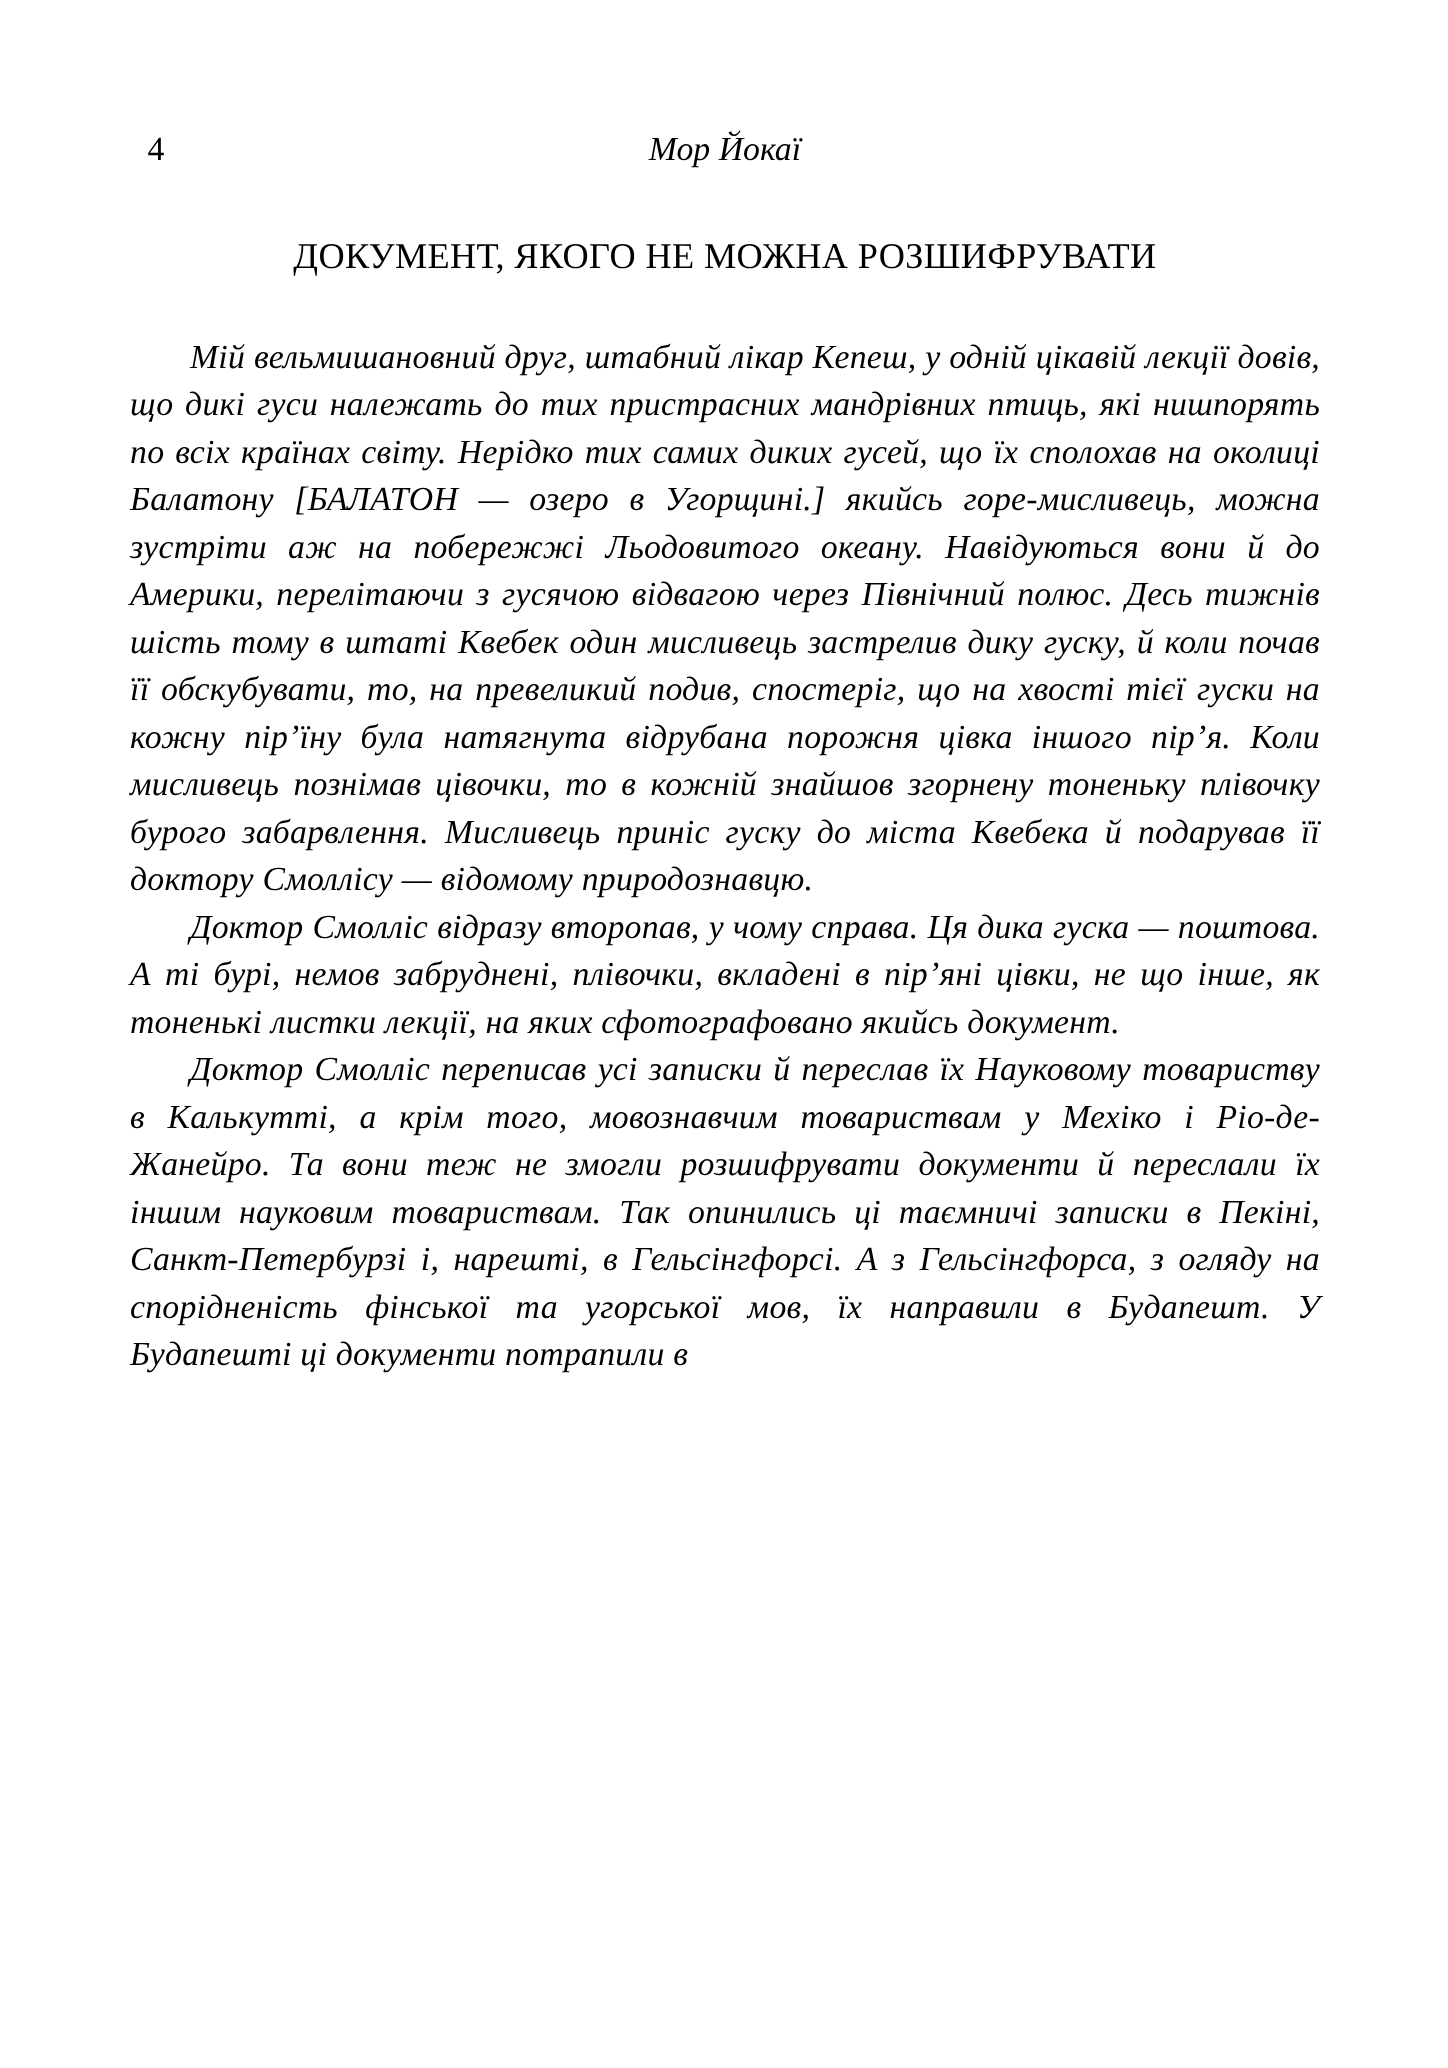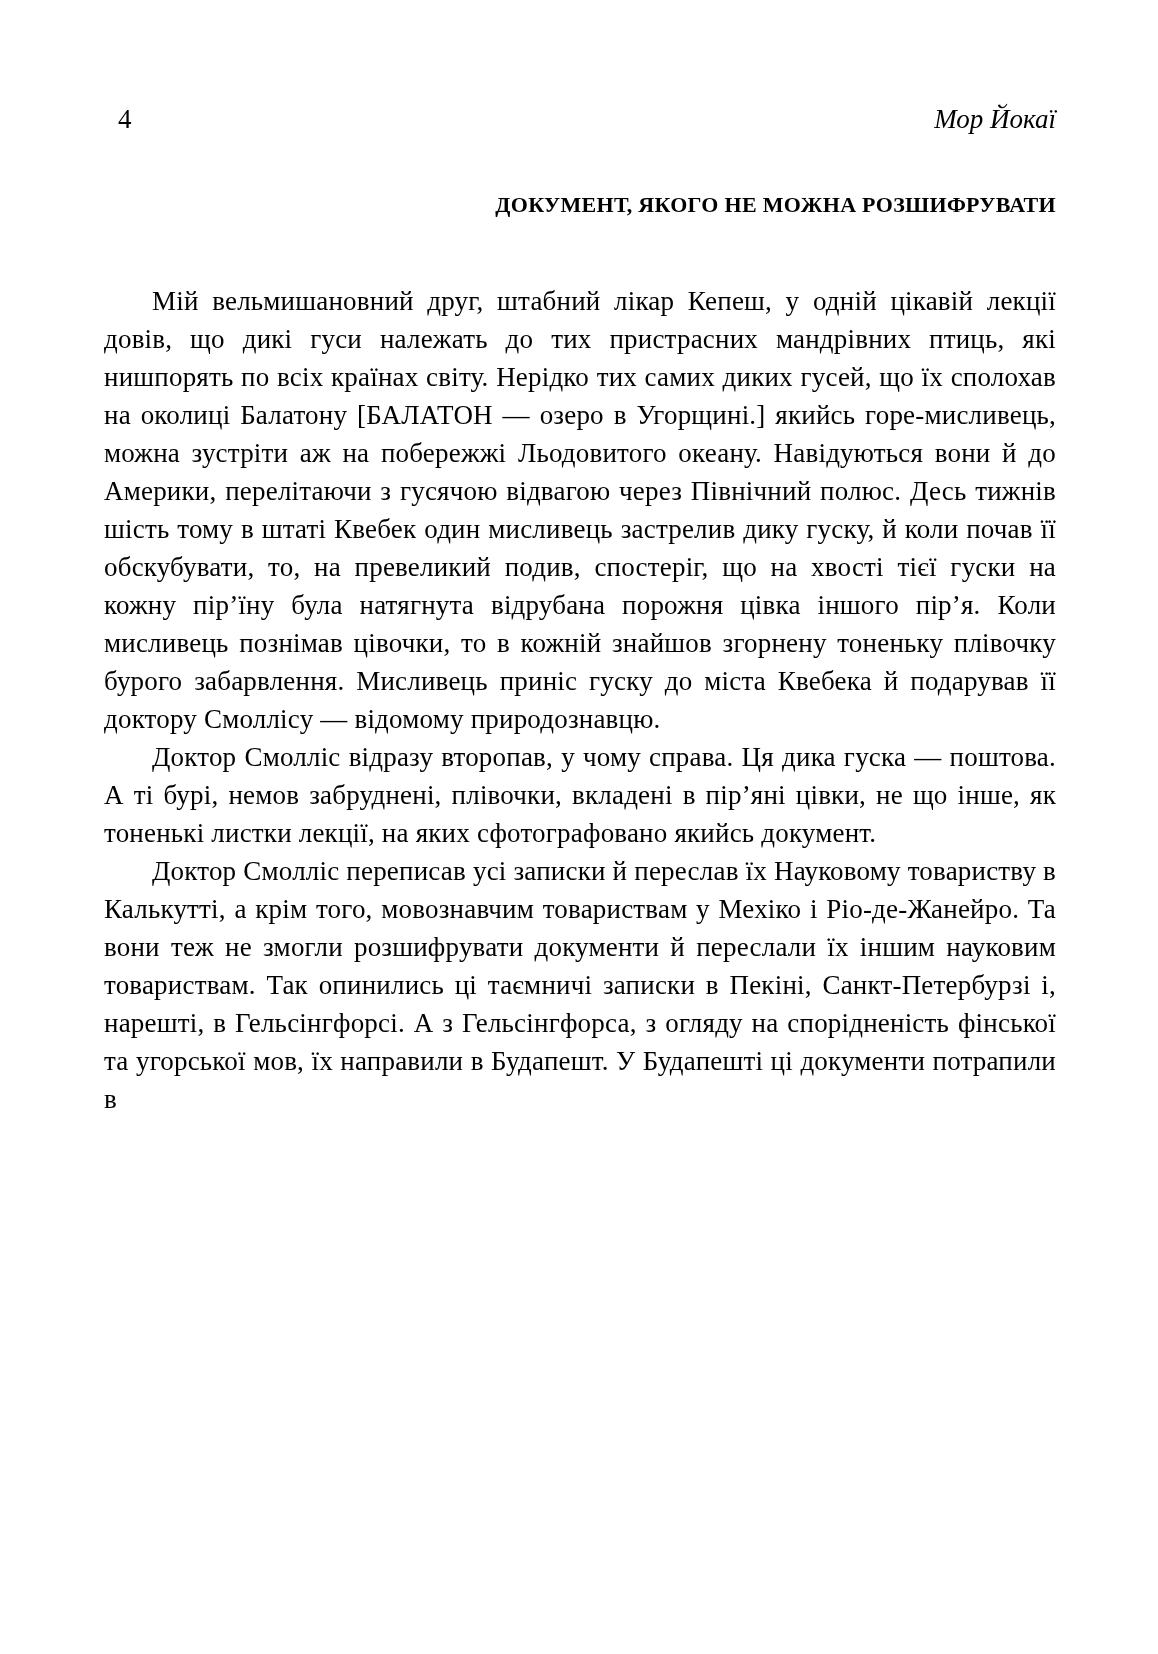--- a/index.html
+++ b/index.html
@@ -28,37 +28,38 @@
     line-height: 34px;
   }
   .page-number {
     position: absolute;
     left: 14px;
     top: 0;
     font-style: normal;
   }
   .running-title {
     display: block;
-    text-align: right;
+    text-align: center;
     font-style: italic;
   }
   .chapter-title {
     margin: 52px 0 0 0;
-    text-align: right;
-    font-weight: bold;
-    font-size: 22px;
+    text-align: center;
+    font-weight: normal;
+    font-size: 29px;
     line-height: 34px;
     letter-spacing: 0.3px;
   }
   .text-block {
-    margin-top: 60px;
+    margin-top: 44px;
     font-size: 27px;
     line-height: 38px;
     text-align: justify;
     letter-spacing: 0.2px;
+    font-style: italic;
   }
   .text-block p {
     margin: 0;
     padding: 0;
     text-indent: 48px;
   }
 </style>
 </head>
 <body>
 

